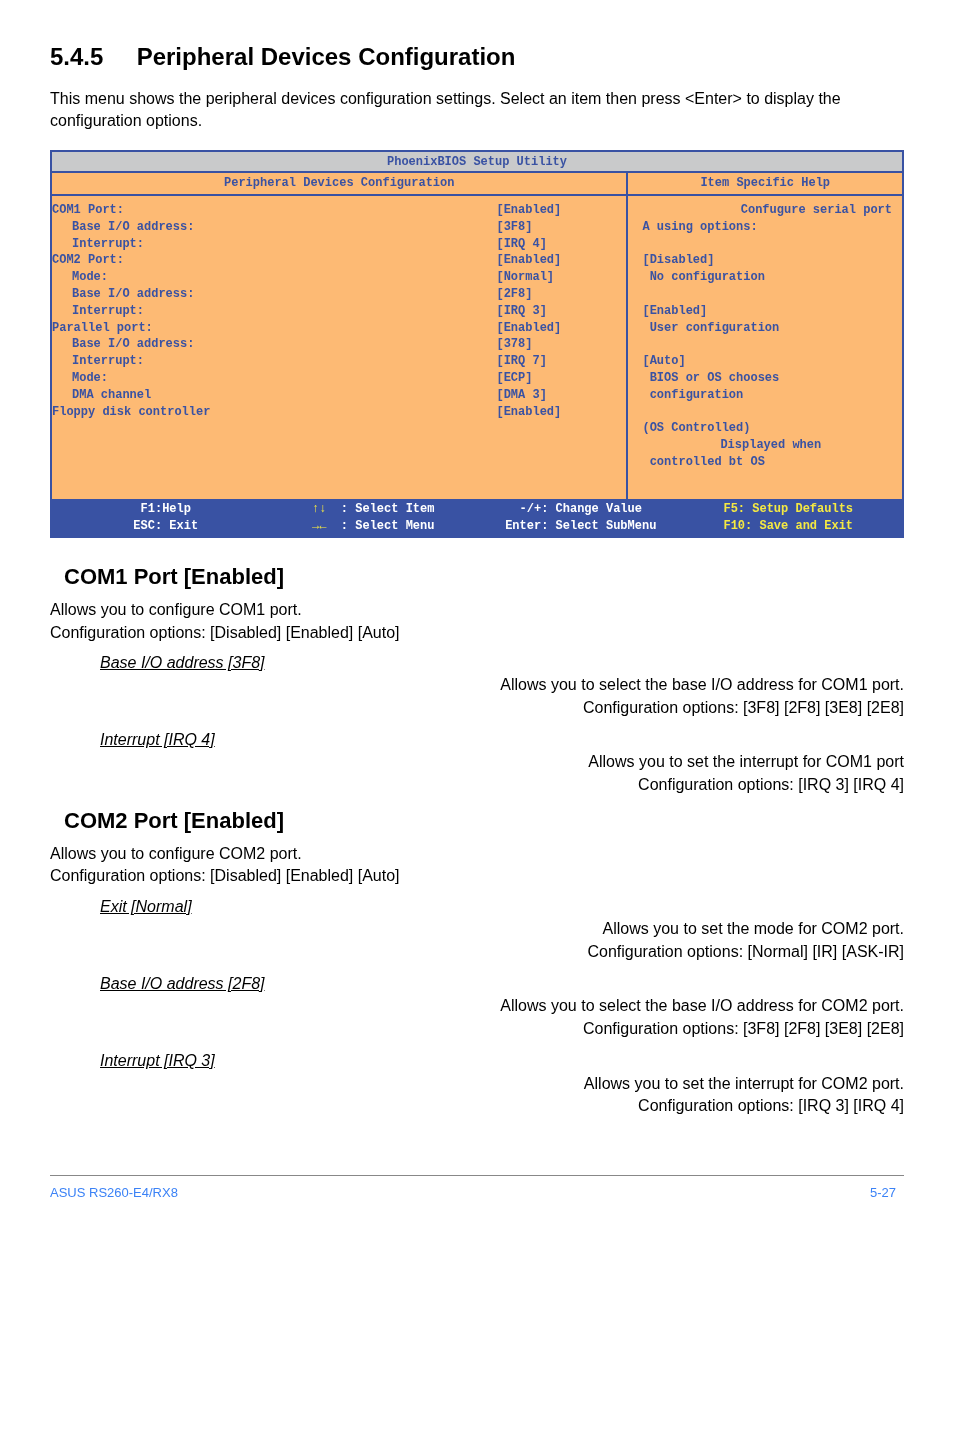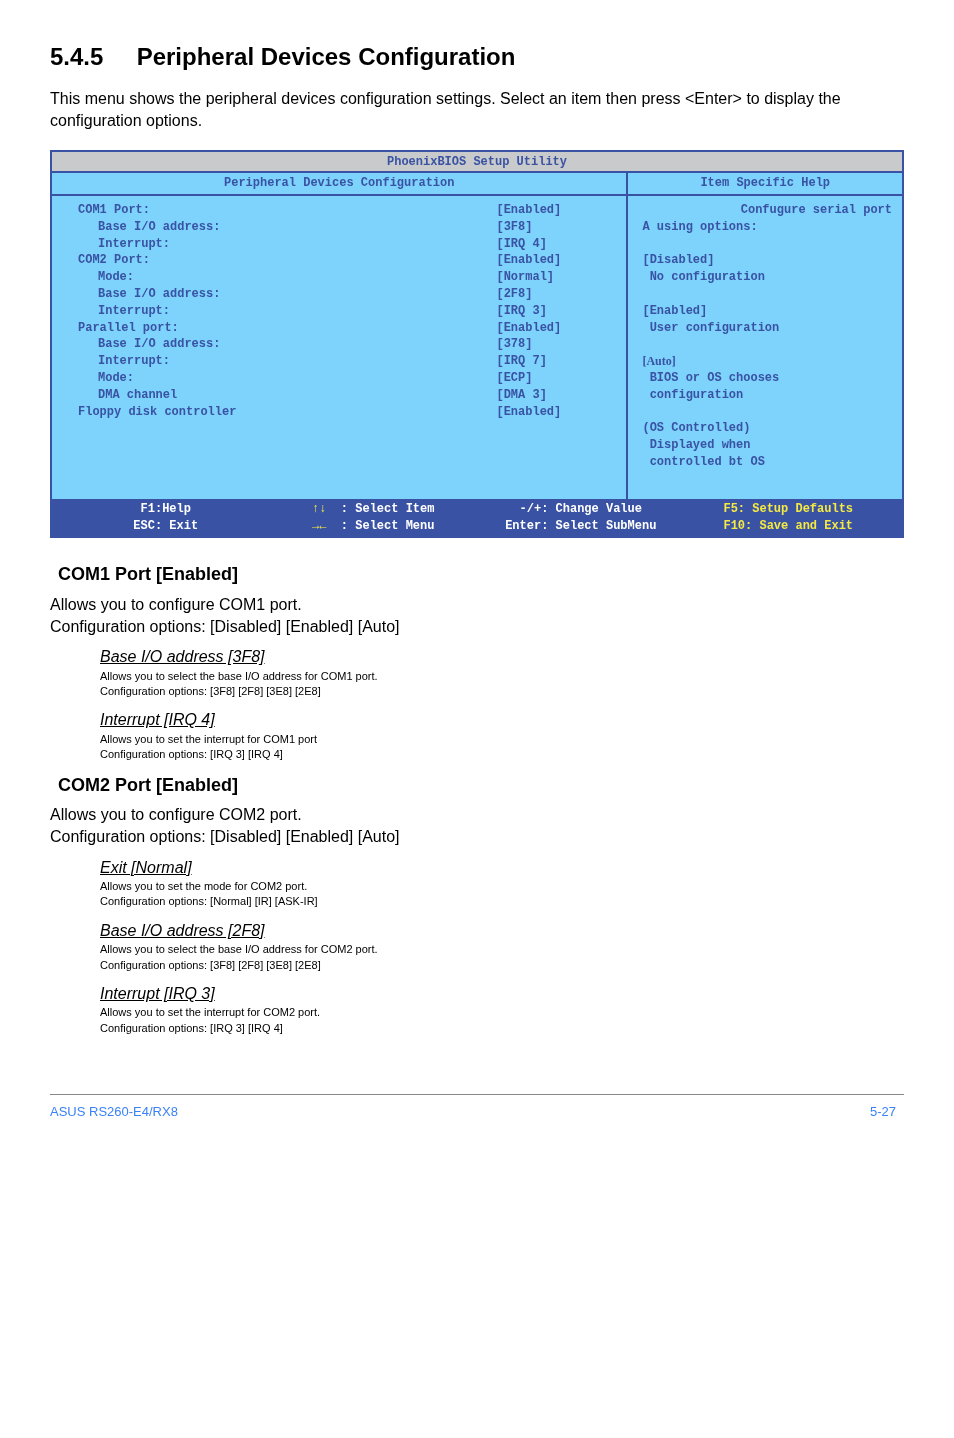--- a/index.html
+++ b/index.html
@@ -9,21 +9,21 @@
       color: #000;
       padding: 40px 50px;
       font-size: 16px;
       line-height: 1.4;
     }
     .section-title { font-size: 24px; font-weight: bold; margin-bottom: 14px; }
     .section-num { display: inline-block; width: 80px; }
     .intro { margin-bottom: 18px; font-size: 16px; }
     .bios-box {
       border: 2px solid #3952a3;
-      background: #7dd3fc;
+      background: #fdba74;
       font-family: 'Courier New', monospace;
       font-size: 12px;
       margin-bottom: 24px;
     }
     .bios-header {
       background: #c9cacb;
       color: #3952a3;
       text-align: center;
       font-weight: bold;
       padding: 2px 0 0 0;
@@ -36,37 +36,37 @@
     }
     .bios-cols { display: flex; }
     .bios-left { flex: 2.1; border-right: 2px solid #3952a3; }
     .bios-right { flex: 1; }
     .bios-colhead {
       border-top: 2px solid #3952a3;
       border-bottom: 2px solid #3952a3;
       text-align: center; font-weight: bold; padding: 2px 0;
       color: #3952a3;
     }
-    .bios-body { padding: 6px 10px 28px 26px; color: #3952a3; font-weight: bold; }
+    .bios-body { padding: 6px 10px 28px 0; color: #3952a3; font-weight: bold; }
     .bios-body-right { padding: 6px 10px 28px 14px; color: #3952a3; font-weight: bold; }
     .bios-row { display: flex; }
     .bios-label { flex: 1; white-space: pre; }
     .bios-val { width: 120px; }
     .indent1 { padding-left: 20px; }
     .bios-footer {
       background: #3952a3; color: #fff; font-weight: bold;
       padding: 2px 10px; display: flex; text-align: center;
     }
     .bios-footer .col { flex: 1; white-space: pre; }
     .bios-footer .yellow { color: #f5e942; }
-    h3.sub { font-size: 18px; font-weight: bold; margin: 10px 0 6px 8px; }
+    h3.sub { font-size: 22px; font-weight: bold; margin: 10px 0 6px 14px; }
     p.desc { font-size: 16px; margin-bottom: 8px; }
     .inset { margin-left: 50px; margin-bottom: 10px; }
     .inset-title { font-style: italic; text-decoration: underline; font-size: 16px; }
-    .inset-body { font-size: 11px; }
+    .inset-body { font-size: 16px; text-align: right; }
     .footer-row {
       position: relative;
       margin-top: 50px; padding-top: 8px;
       font-size: 13px; color: #3b82f6;
     }
     .footer-row::before {
       content: ""; display: block; border-top: 1px solid #888; margin-bottom: 8px;
     }
     .footer-row .page { position: absolute; right: 8px; }
   </style>
@@ -145,26 +145,26 @@
       <div class="bios-body-right" id="bios-help">
           <div style="white-space: pre; text-align: right;">Confugure serial port</div>
           <div style="white-space: pre;">A using options:</div>
           <div style="white-space: pre;">&nbsp;</div>
           <div style="white-space: pre;">[Disabled]</div>
           <div style="white-space: pre;"> No configuration</div>
           <div style="white-space: pre;">&nbsp;</div>
           <div style="white-space: pre;">[Enabled]</div>
           <div style="white-space: pre;"> User configuration</div>
           <div style="white-space: pre;">&nbsp;</div>
-          <div style="white-space: pre; font-family: Liberation Serif, serif;">[Auto]</div>
+          <div style="white-space: pre;">[Auto]</div>
           <div style="white-space: pre;"> BIOS or OS chooses</div>
           <div style="white-space: pre;"> configuration</div>
           <div style="white-space: pre;">&nbsp;</div>
           <div style="white-space: pre;">(OS Controlled)</div>
-          <div style="white-space: pre;"> Displayed when</div>
+          <div style="white-space: pre; text-align: center;"> Displayed when</div>
           <div style="white-space: pre;"> controlled bt OS</div>
         </div>
     </div>
   </div>
   <div class="bios-footer">
     <div class="col"><span>F1:Help</span><br><span>ESC: Exit</span></div>
     <div class="col"><span class="yellow">↑↓</span>  <span>: Select Item</span><br><span class="yellow">→←</span>  <span>: Select Menu</span></div>
     <div class="col"><span>-/+: Change Value</span><br><span>Enter: Select SubMenu</span></div>
     <div class="col"><span class="yellow">F5: Setup Defaults</span><br><span class="yellow">F10: Save and Exit</span></div>
   </div>

